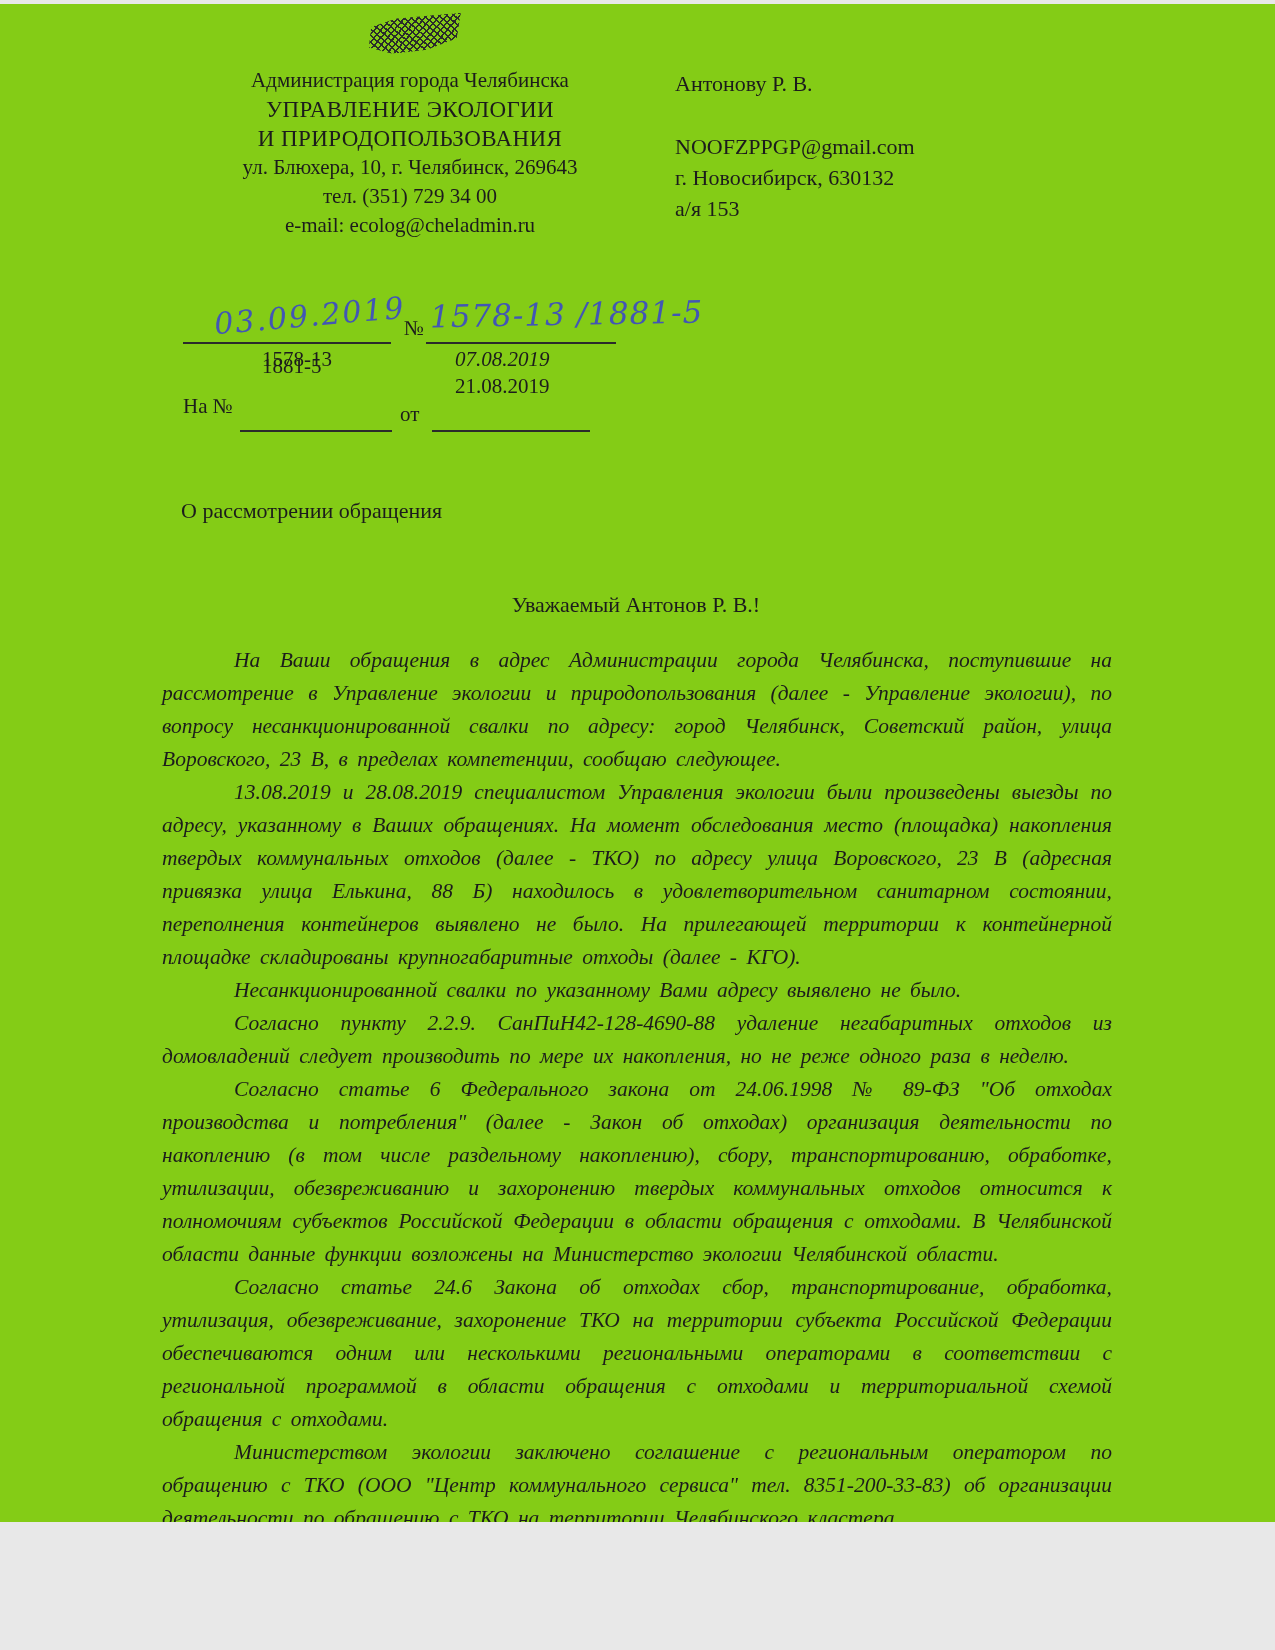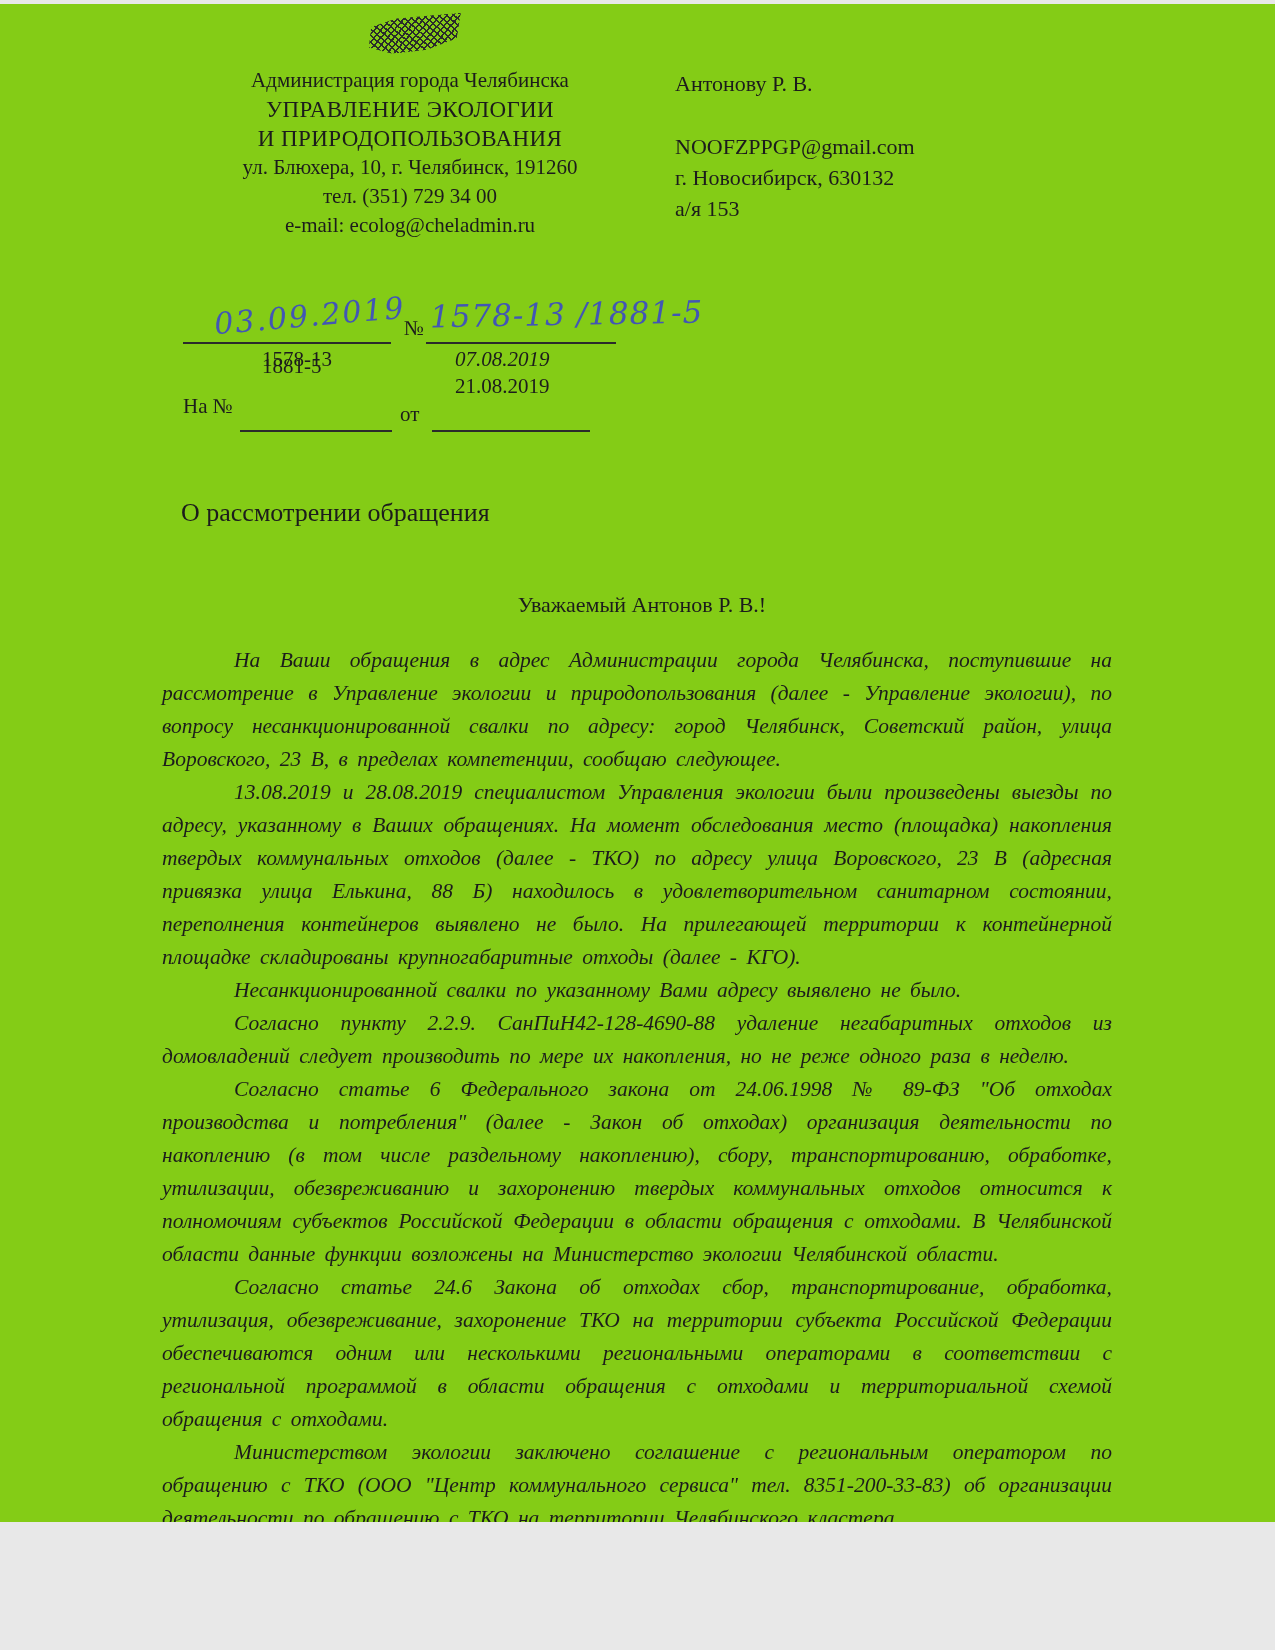--- a/index.html
+++ b/index.html
@@ -61,24 +61,24 @@
   .in-num-2  { left:262px; top:350px; }
   .in-date-2 { left:455px; top:370px; }
   .na-label  { left:183px; top:390px;font-family:Liberation Serif, serif; }
   .ot-label  { left:400px; top:398px; }
   .rule-na   { left:240px; top:426px; width:152px; }
   .rule-ot   { left:432px; top:426px; width:158px; }
 
   
   .subject {
     position:absolute; left:181px; top:494px;
-    font-size:26px;
+    font-size:22px;
   }
   .salutation {
-    position:absolute; left:167px; top:588px; width:950px;
+    position:absolute; left:161px; top:588px; width:950px;
     text-align:center; font-size:22px;
   }
   .body-text {
     position:absolute; left:162px; top:640px; width:950px;
     font-size:21.5px; line-height:33px;
     text-align:justify; word-spacing:4px;font-style:italic;
   }
   .body-text p { margin:0; text-indent:72px; }
 </style>
 </head>
@@ -87,21 +87,21 @@
 <div class="page">
 
   <div class="stamp-wrap">
     <div class="stamp"></div>
   </div>
 
   <div class="letterhead-left">
     <div>Администрация города Челябинска</div>
     <div class="org-bold">УПРАВЛЕНИЕ ЭКОЛОГИИ</div>
     <div class="org-bold">И ПРИРОДОПОЛЬЗОВАНИЯ</div>
-    <div>ул. Блюхера, 10, г. Челябинск, 191260</div>
+    <div>ул. Блюхера, 10, г. Челябинск, 269643</div>
     <div>тел. (351) 729 34 00</div>
     <div>e-mail: ecolog@cheladmin.ru</div>
   </div>
 
   <div class="recipient">
     <div class="rec-name">Антонову Р. В.</div>
     <div>NOOFZPPGP@gmail.com</div>
     <div>г. Новосибирск, 630132</div>
     <div>а/я 153</div>
   </div>

